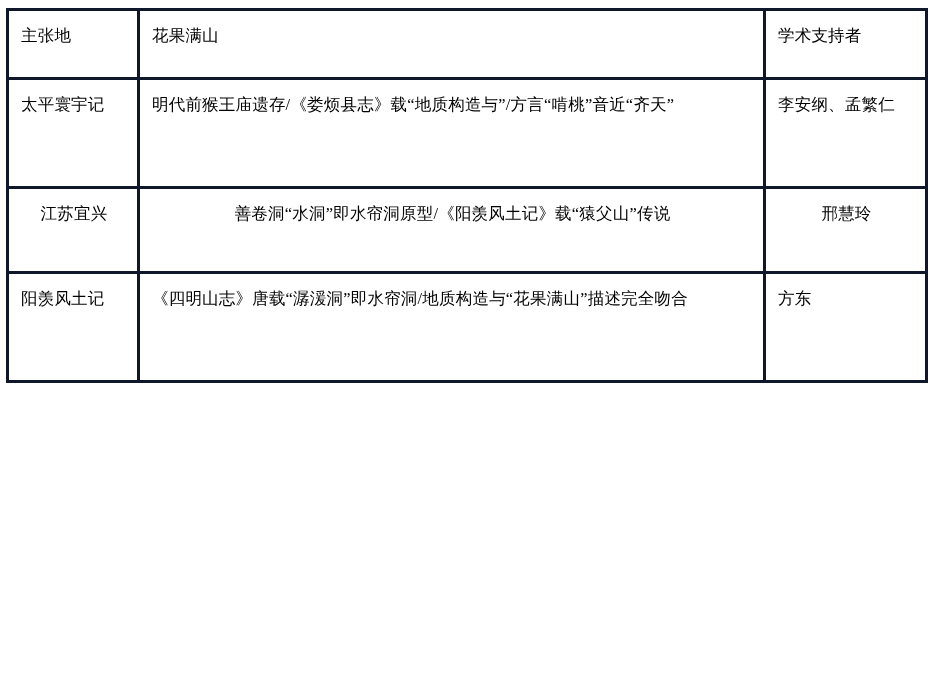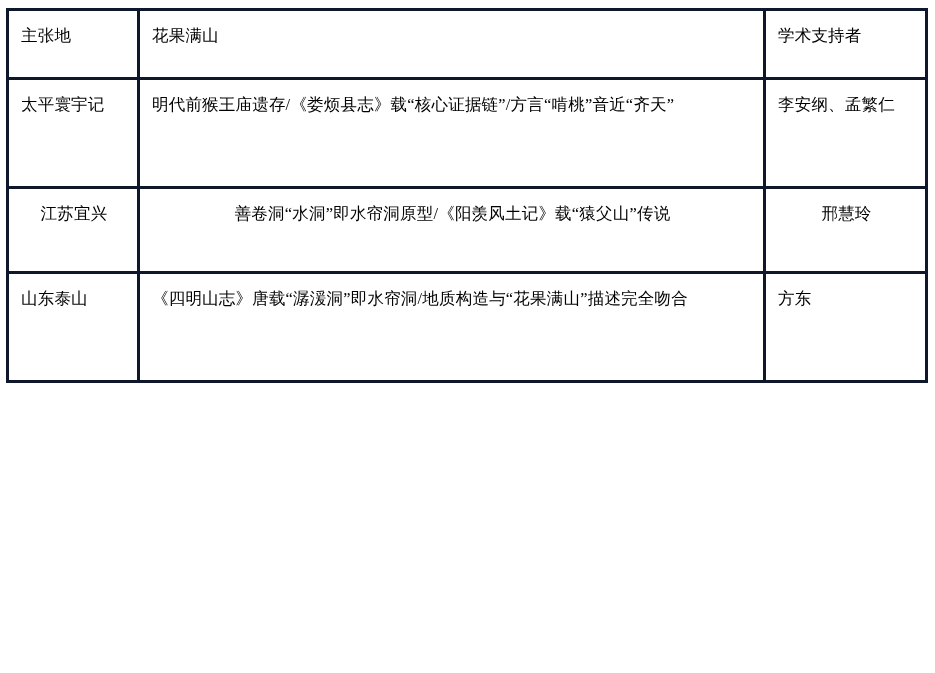--- a/index.html
+++ b/index.html
@@ -77,40 +77,40 @@
           <span class="cell-text">学术支持者</span>
         </th>
       </tr>
     </thead>
     <tbody>
       <tr class="r-tall">
         <td>
           <span class="cell-text">太平寰宇记</span>
         </td>
         <td>
-          <span class="cell-text">明代前猴王庙遗存/《娄烦县志》载“核心证据链”/方言“啃桃”音近“齐天”</span>
+          <span class="cell-text">明代前猴王庙遗存/《娄烦县志》载“地质构造与”/方言“啃桃”音近“齐天”</span>
         </td>
         <td>
           <span class="cell-text">李安纲、孟繁仁</span>
         </td>
       </tr>
       <tr class="r-short">
         <td>
           <span class="cell-text">江苏宜兴</span>
         </td>
         <td>
           <span class="cell-text">善卷洞“水洞”即水帘洞原型/《阳羡风土记》载“猿父山”传说</span>
         </td>
         <td>
           <span class="cell-text">邢慧玲</span>
         </td>
       </tr>
       <tr class="r-tall">
         <td>
-          <span class="cell-text">山东泰山</span>
+          <span class="cell-text">阳羡风土记</span>
         </td>
         <td>
           <span class="cell-text">《四明山志》唐载“潺湲洞”即水帘洞/地质构造与“花果满山”描述完全吻合</span>
         </td>
         <td>
           <span class="cell-text">方东</span>
         </td>
       </tr>
     </tbody>
   </table>

